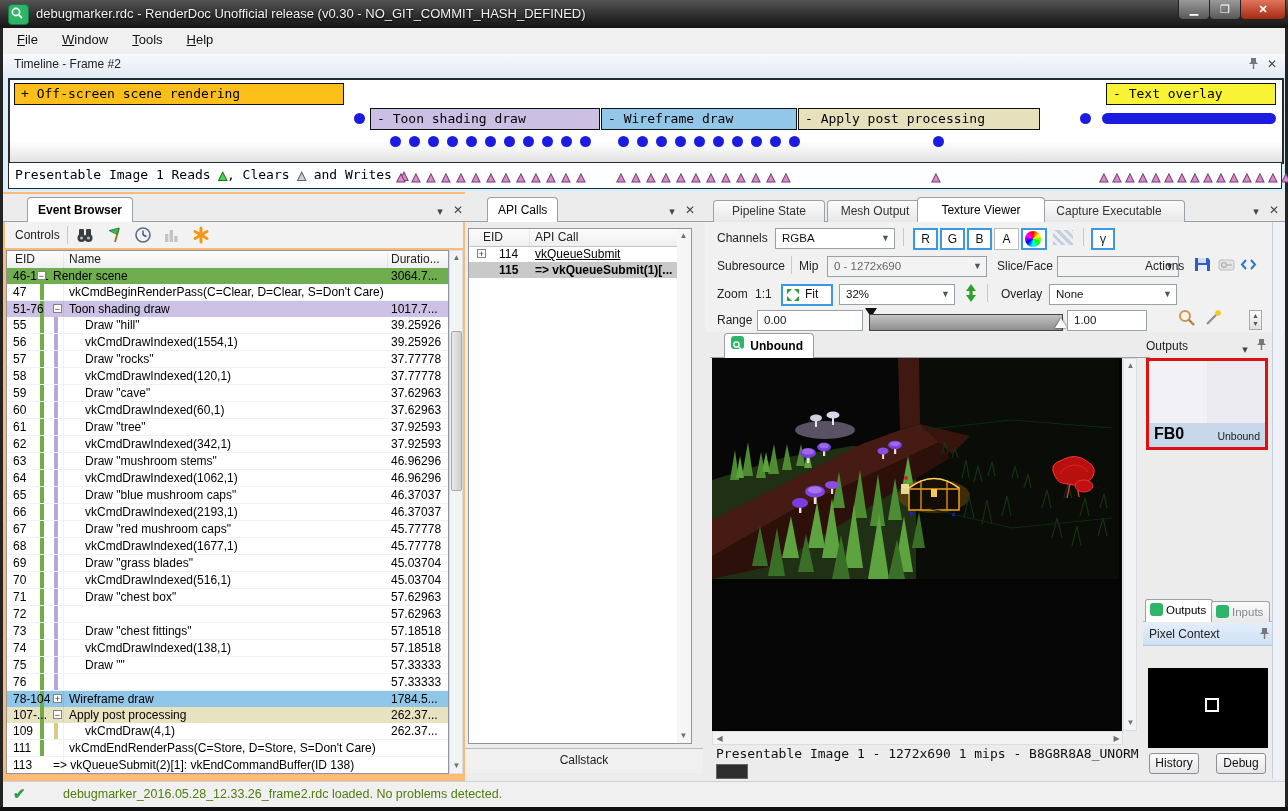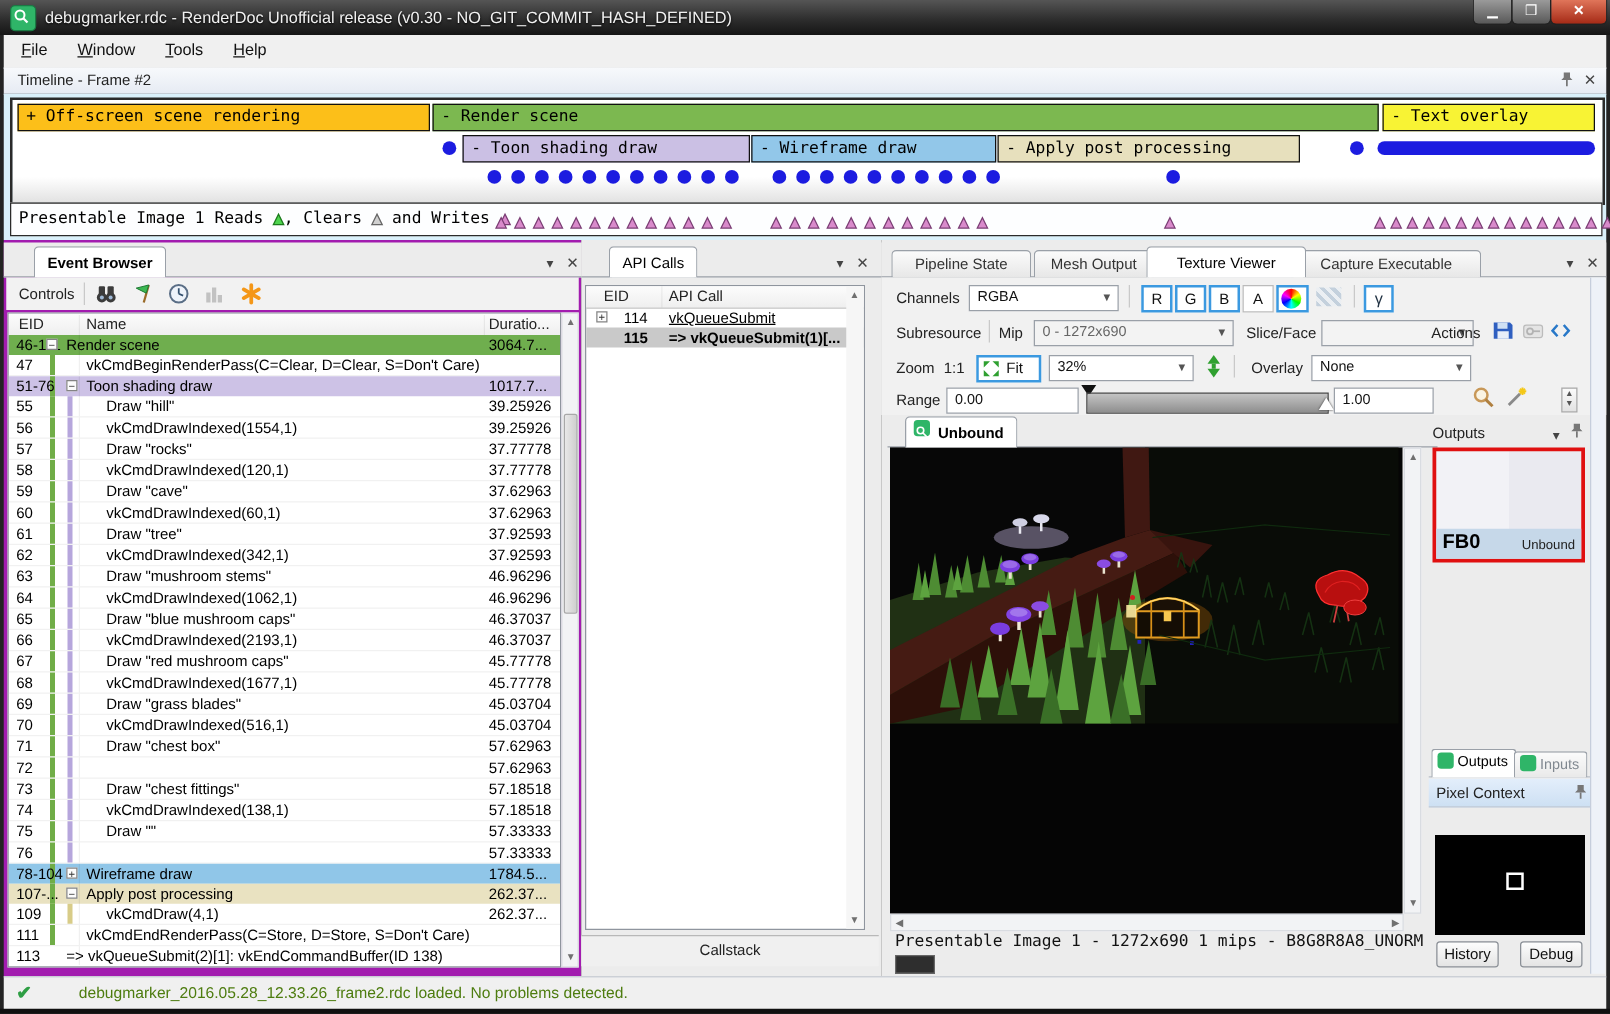--- a/index.html
+++ b/index.html
@@ -27,21 +27,21 @@
   .tl-tri{position:absolute;font-size:14px;line-height:14px;-webkit-text-stroke:1px #7a3d74;}
   .leg-tri{font-size:14px;vertical-align:-1px;}
   #legend-text{position:absolute;left:6px;top:4px;font-family:"DejaVu Sans Mono",monospace;font-size:13px;color:#000;white-space:nowrap;}
   
   .tabstrip{background:#ececec;}
   .tab{position:absolute;bottom:0;height:22px;background:linear-gradient(#fbfbfb,#e7e7e7);border:1px solid #9aa0a8;border-bottom:none;border-radius:4px 4px 0 0;font-size:12px;color:#333;text-align:center;line-height:21px;padding:0 10px;box-sizing:border-box;white-space:nowrap;}
   .tab.active{background:#fff;height:25px;line-height:24px;color:#000;z-index:2;}
   .panel-ctl{position:absolute;font-size:11px;color:#444;width:14px;height:14px;text-align:center;line-height:14px;}
   .strip-base{position:absolute;left:0;right:0;bottom:0;height:1px;background:#9aa0a8;}
   
-  #eb-panel{left:3px;top:192px;width:462px;height:589px;background:#a21caf;}
+  #eb-panel{left:3px;top:192px;width:462px;height:589px;background:#fdba74;}
   #eb-tabs{position:absolute;left:0;top:2px;width:100%;height:28px;}
   #eb-controls{position:absolute;left:2px;top:30px;width:458px;height:26px;background:#f2f2f2;}
   #eb-controls .lbl{position:absolute;left:10px;top:6px;font-size:12px;color:#222;}
   .tool-ic{position:absolute;top:3px;width:22px;height:20px;}
   .vsep{position:absolute;top:4px;width:1px;height:18px;background:#c9c9c9;}
   #eb-frame{position:absolute;left:3px;top:58px;width:443px;height:524px;background:#fff;border:1px solid #8f959e;box-sizing:border-box;}
   #eb-head{position:absolute;left:0;top:0;width:100%;height:17px;background:linear-gradient(#fcfcfc,#efefef);border-bottom:1px solid #c4c4c4;font-size:12px;color:#222;}
   #eb-head span{position:absolute;top:1px;}
   #eb-body{position:absolute;left:0;top:17px;width:100%;height:504px;overflow:hidden;}
   .eb-row{position:relative;width:100%;height:16px;font-size:12px;color:#000;white-space:nowrap;}
@@ -130,21 +130,20 @@
       <svg width="11" height="13" viewBox="0 0 11 13">
           <path d="M3,1 h5 v4 l2,2 h-9 l2,-2 z" fill="#777"></path>
           <line x1="5.5" y1="7" x2="5.5" y2="12" stroke="#777" stroke-width="1.4"></line>
         </svg>
     </div>
     <div class="panel-ctl" style="left:1262px;top:3px;font-size:12px;">✕</div>
   </div>
   <div id="tl-panel" class="abs">
     <div id="tl-bars" class="abs">
         <div class="tl-bar" style="left: 4px; top: 3px; width: 330px; background: rgb(252, 191, 25);">+ Off-screen scene rendering</div>
-        <div class="tl-bar" style="left: 336px; top: 3px; width: 757px; background: rgb(124, 184, 80);">- Render scene</div>
         <div class="tl-bar" style="left: 1096px; top: 3px; width: 170px; background: rgb(248, 243, 52);">- Text overlay</div>
         <div class="tl-bar" style="left: 360px; top: 28px; width: 230px; background: rgb(203, 192, 228);">- Toon shading draw</div>
         <div class="tl-bar" style="left: 591px; top: 28px; width: 196px; background: rgb(146, 199, 233);">- Wireframe draw</div>
         <div class="tl-bar" style="left: 788px; top: 28px; width: 242px; background: rgb(231, 224, 189);">- Apply post processing</div>
         <div class="tl-dot" style="left: 344px; top: 33px; background: rgb(28, 28, 224);"></div>
         <div class="tl-dot" style="left: 1070px; top: 33px; background: rgb(28, 28, 224);"></div>
         <div class="tl-pill" style="left: 1092px; top: 33px; width: 174px; background: rgb(28, 28, 224);"></div>
         <div class="tl-dot" style="left: 380px; top: 56px; background: rgb(28, 28, 224);"></div>
         <div class="tl-dot" style="left: 399px; top: 56px; background: rgb(28, 28, 224);"></div>
         <div class="tl-dot" style="left: 418px; top: 56px; background: rgb(28, 28, 224);"></div>

